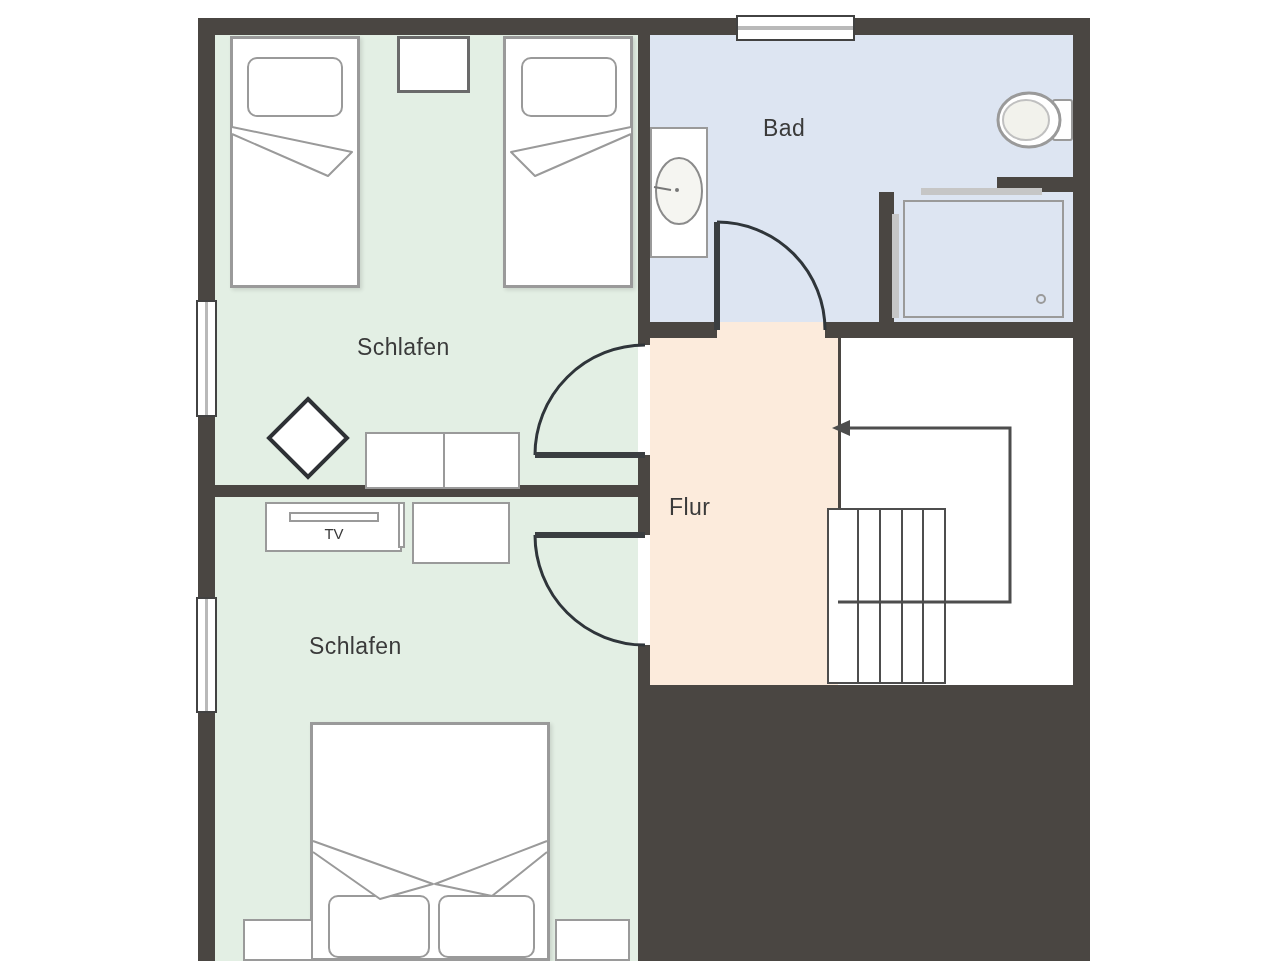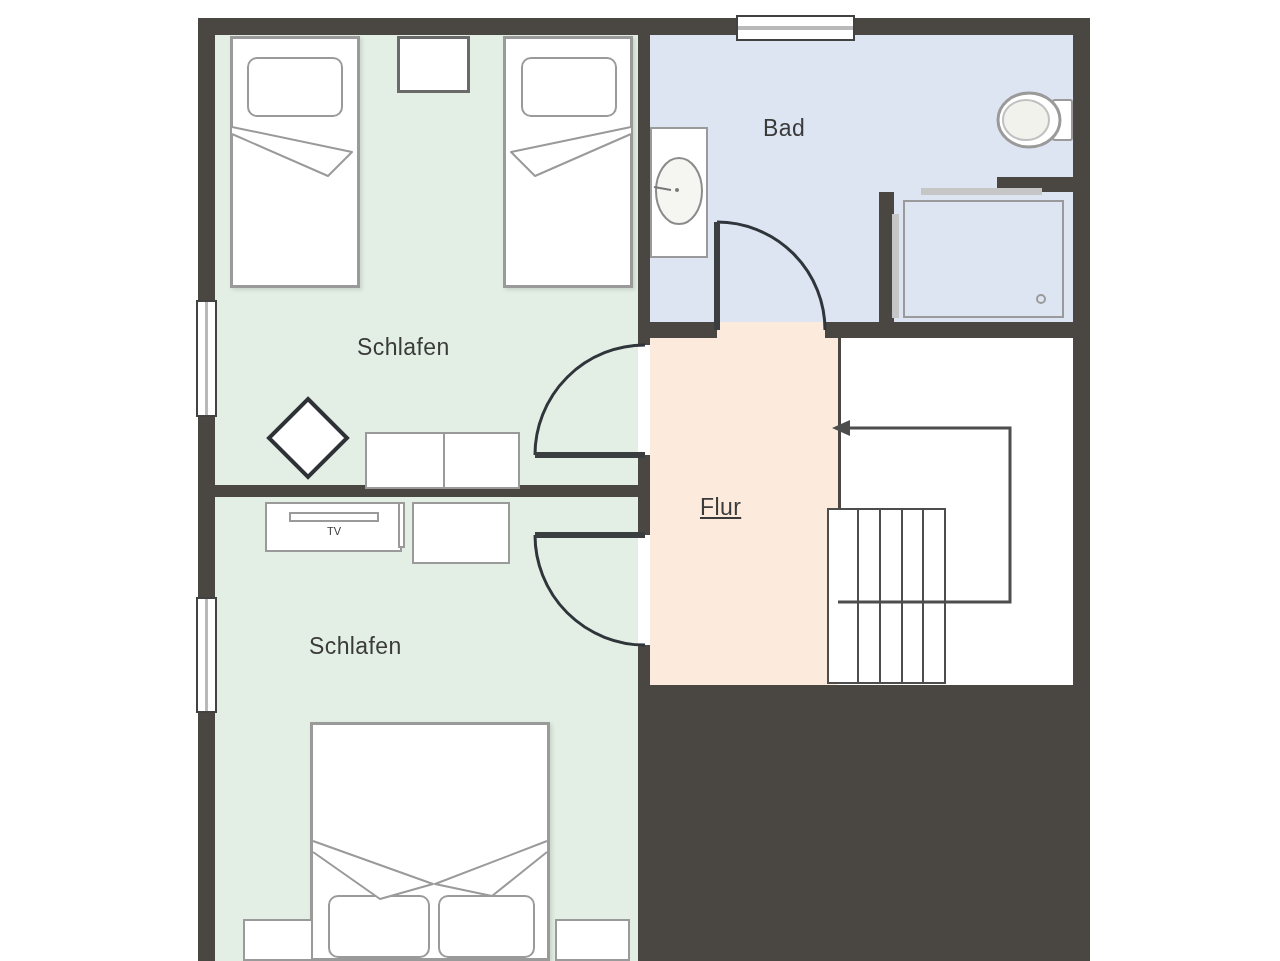--- a/index.html
+++ b/index.html
@@ -15,21 +15,21 @@
   .win-v{background:linear-gradient(to right,#ffffff 0 40%,#b9b9b9 40% 60%,#ffffff 60% 100%);border:2px solid #424242;}
   .win-h{background:linear-gradient(to bottom,#ffffff 0 40%,#b9b9b9 40% 60%,#ffffff 60% 100%);border:2px solid #424242;}
   .furn{background:#ffffff;border:2px solid var(--fixture-outline);}
   .bed{background:#ffffff;border:3px solid var(--fixture-outline);box-shadow:2px 2px 4px rgba(0,0,0,0.12);}
   .pillow{background:#ffffff;border:2px solid var(--fixture-outline);border-radius:10px;}
   .nstand-dark{background:#ffffff;border:3px solid #6a6a6a;}
   .divider{position:absolute;top:0;bottom:0;width:2px;background:var(--fixture-outline);}
   .glass{background:#c6c6c6;}
   .tray{background:transparent;border:2px solid var(--fixture-outline);}
   .room-label{position:absolute;font-size:23px;letter-spacing:0.4px;color:var(--label-text);}
-  .small-label{position:absolute;text-align:center;font-size:11px;color:var(--label-text);}
+  .small-label{position:absolute;text-align:center;font-size:15px;color:var(--label-text);}
   svg{position:absolute;left:0;top:0;pointer-events:none;}
   .arc{fill:none;stroke:var(--door-line);stroke-width:3;}
   .leaf{stroke:#3a3e41;stroke-width:6;}
   .fold{fill:#ffffff;stroke:var(--fixture-outline);stroke-width:2;stroke-linejoin:round;}
   .stair-line{stroke:var(--stairs-line);stroke-width:2;}
   .walk{fill:none;stroke:var(--stairs-line);stroke-width:3;}
 </style>
 </head>
 <body>
 
@@ -117,16 +117,16 @@
     <line x1="645" y1="535" x2="535" y2="535" class="leaf"></line>
     <path d="M 717 222 A 108 108 0 0 1 825 330" class="arc"></path>
     <line x1="717" y1="330" x2="717" y2="222" class="leaf"></line>
 
     <polygon points="308,399 347,438 308,477 269,438" fill="#ffffff" stroke="#2e3135" stroke-width="4"></polygon>
   </svg>
 
   <div class="room-label" style="left:357px;top:334px;width:150px;">Schlafen</div>
   <div class="room-label" style="left:309px;top:633px;width:150px;">Schlafen</div>
   <div class="room-label" style="left:763px;top:115px;width:150px;">Bad</div>
-  <div class="room-label" style="left:700px;top:494px;width:150px;text-decoration:underline;">Flur</div>
+  <div class="room-label" style="left:669px;top:494px;width:150px;">Flur</div>
   <div class="small-label" style="left:304px;top:525px;width:60px;">TV</div>
 
 </div>
 
 </body></html>

